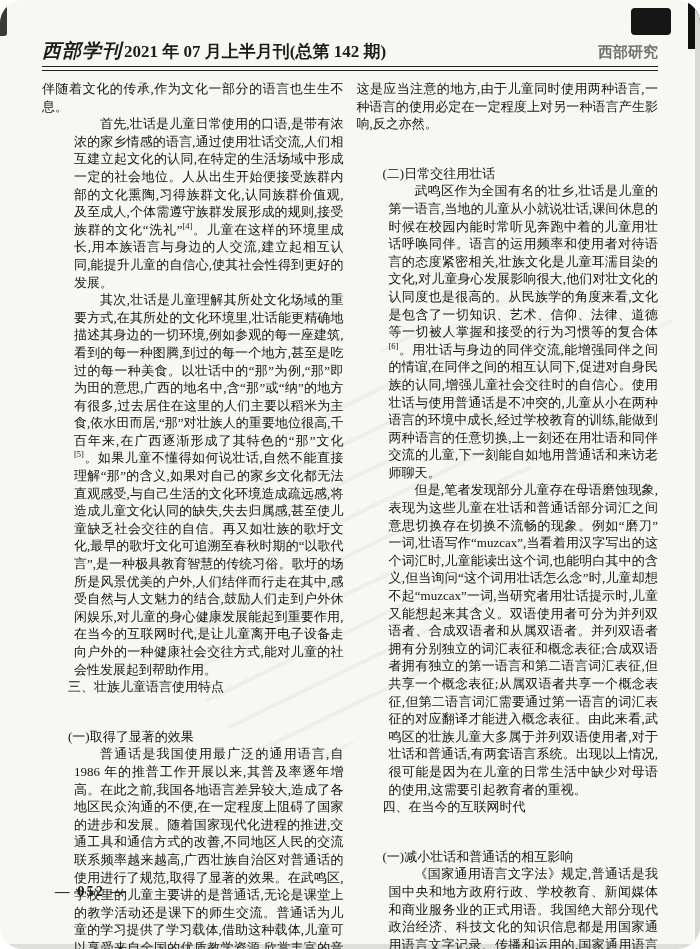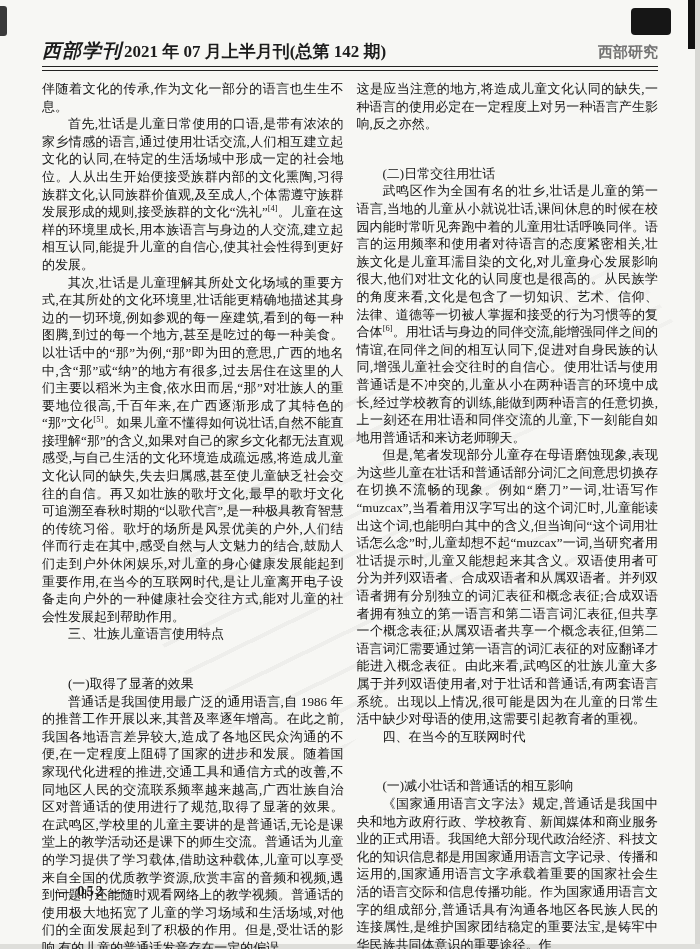--- a/index.html
+++ b/index.html
@@ -1,34 +1,34 @@
 <!DOCTYPE html>
 <html lang="zh"><head>
 <meta charset="utf-8">
 <style>
   html,body{margin:0;padding:0;}
   body{background:#ffffff;font-family:"Liberation Serif","DejaVu Serif",serif;}
-  .page{position:relative;width:700px;height:949px;background:#f7f7f4;overflow:hidden;}
+  .page{position:relative;width:700px;height:949px;background:#f7f7f4;overflow:hidden;border-radius:23px;}
 
   
   .header-row{position:absolute;top:38px;left:42px;width:616px;display:flex;
     justify-content:space-between;align-items:baseline;}
   .journal-title{font-size:17px;font-weight:bold;color:#1c1c1c;white-space:nowrap;}
   .journal-name{font-style:italic;font-size:19px;letter-spacing:1px;margin-right:2px;}
   .section-label{font-size:15px;font-weight:bold;color:#737373;}
   .header-rule{position:absolute;top:66px;left:42px;width:616px;height:3px;
     border-top:1.6px solid #222;border-bottom:1.1px solid #222;}
 
   
   .columns{position:absolute;top:80px;left:42px;width:616px;display:flex;gap:13px;}
   .col{width:301.5px;font-size:13px;line-height:17.6px;color:#141414;
     text-align:justify;text-justify:inter-character;}
   .para{margin:0;}
   .body-first{text-indent:0;}
-  .body-indent{text-indent:2em;}
+  .body-indent{text-indent:2em;margin-left:32px;}
   .heading{font-family:"Liberation Sans","DejaVu Sans",sans-serif;
     font-weight:normal;text-indent:2em;}
   .subheading{text-indent:2em;margin-top:32px;}
   sup{font-size:8.5px;line-height:0;}
 
   
   .page-number{position:absolute;left:55px;top:883px;font-size:14.5px;
     font-weight:bold;color:#1c1c1c;letter-spacing:2px;}
 
   
@@ -74,21 +74,21 @@
   <div class="columns">
     <div class="col">
         <p class="para body-first">伴随着文化的传承,作为文化一部分的语言也生生不息。</p>
         <p class="para body-indent">首先,壮话是儿童日常使用的口语,是带有浓浓的家乡情感的语言,通过使用壮话交流,人们相互建立起文化的认同,在特定的生活场域中形成一定的社会地位。人从出生开始便接受族群内部的文化熏陶,习得族群文化,认同族群价值观,及至成人,个体需遵守族群发展形成的规则,接受族群的文化“洗礼”<sup>[4]</sup>。儿童在这样的环境里成长,用本族语言与身边的人交流,建立起相互认同,能提升儿童的自信心,使其社会性得到更好的发展。</p>
         <p class="para body-indent">其次,壮话是儿童理解其所处文化场域的重要方式,在其所处的文化环境里,壮话能更精确地描述其身边的一切环境,例如参观的每一座建筑,看到的每一种图腾,到过的每一个地方,甚至是吃过的每一种美食。以壮话中的“那”为例,“那”即为田的意思,广西的地名中,含“那”或“纳”的地方有很多,过去居住在这里的人们主要以稻米为主食,依水田而居,“那”对壮族人的重要地位很高,千百年来,在广西逐渐形成了其特色的“那”文化<sup>[5]</sup>。如果儿童不懂得如何说壮话,自然不能直接理解“那”的含义,如果对自己的家乡文化都无法直观感受,与自己生活的文化环境造成疏远感,将造成儿童文化认同的缺失,失去归属感,甚至使儿童缺乏社会交往的自信。再又如壮族的歌圩文化,最早的歌圩文化可追溯至春秋时期的“以歌代言”,是一种极具教育智慧的传统习俗。歌圩的场所是风景优美的户外,人们结伴而行走在其中,感受自然与人文魅力的结合,鼓励人们走到户外休闲娱乐,对儿童的身心健康发展能起到重要作用,在当今的互联网时代,是让儿童离开电子设备走向户外的一种健康社会交往方式,能对儿童的社会性发展起到帮助作用。</p>
         <p class="para heading">三、壮族儿童语言使用特点</p>
         <p class="para subheading">(一)取得了显著的效果</p>
         <p class="para body-indent">普通话是我国使用最广泛的通用语言,自 1986 年的推普工作开展以来,其普及率逐年增高。在此之前,我国各地语言差异较大,造成了各地区民众沟通的不便,在一定程度上阻碍了国家的进步和发展。随着国家现代化进程的推进,交通工具和通信方式的改善,不同地区人民的交流联系频率越来越高,广西壮族自治区对普通话的使用进行了规范,取得了显著的效果。在武鸣区,学校里的儿童主要讲的是普通话,无论是课堂上的教学活动还是课下的师生交流。普通话为儿童的学习提供了学习载体,借助这种载体,儿童可以享受来自全国的优质教学资源,欣赏丰富的音频和视频,遇到问题时还能随时观看网络上的教学视频。普通话的使用极大地拓宽了儿童的学习场域和生活场域,对他们的全面发展起到了积极的作用。但是,受壮话的影响,有的儿童的普通话发音存在一定的偏误,</p>
       </div>
     <div class="col">
-        <p class="para body-first">这是应当注意的地方,将造成儿童文化认同的缺失,一种语言的使用必定在一定程度上对另一种语言产生影响,反之亦然。</p>
+        <p class="para body-first">这是应当注意的地方,由于儿童同时使用两种语言,一种语言的使用必定在一定程度上对另一种语言产生影响,反之亦然。</p>
         <p class="para subheading">(二)日常交往用壮话</p>
         <p class="para body-indent">武鸣区作为全国有名的壮乡,壮话是儿童的第一语言,当地的儿童从小就说壮话,课间休息的时候在校园内能时常听见奔跑中着的儿童用壮话呼唤同伴。语言的运用频率和使用者对待语言的态度紧密相关,壮族文化是儿童耳濡目染的文化,对儿童身心发展影响很大,他们对壮文化的认同度也是很高的。从民族学的角度来看,文化是包含了一切知识、艺术、信仰、法律、道德等一切被人掌握和接受的行为习惯等的复合体<sup>[6]</sup>。用壮话与身边的同伴交流,能增强同伴之间的情谊,在同伴之间的相互认同下,促进对自身民族的认同,增强儿童社会交往时的自信心。使用壮话与使用普通话是不冲突的,儿童从小在两种语言的环境中成长,经过学校教育的训练,能做到两种语言的任意切换,上一刻还在用壮语和同伴交流的儿童,下一刻能自如地用普通话和来访老师聊天。</p>
         <p class="para body-indent">但是,笔者发现部分儿童存在母语磨蚀现象,表现为这些儿童在壮话和普通话部分词汇之间意思切换存在切换不流畅的现象。例如“磨刀”一词,壮语写作“muzcax”,当看着用汉字写出的这个词汇时,儿童能读出这个词,也能明白其中的含义,但当询问“这个词用壮话怎么念”时,儿童却想不起“muzcax”一词,当研究者用壮话提示时,儿童又能想起来其含义。双语使用者可分为并列双语者、合成双语者和从属双语者。并列双语者拥有分别独立的词汇表征和概念表征;合成双语者拥有独立的第一语言和第二语言词汇表征,但共享一个概念表征;从属双语者共享一个概念表征,但第二语言词汇需要通过第一语言的词汇表征的对应翻译才能进入概念表征。由此来看,武鸣区的壮族儿童大多属于并列双语使用者,对于壮话和普通话,有两套语言系统。出现以上情况,很可能是因为在儿童的日常生活中缺少对母语的使用,这需要引起教育者的重视。</p>
         <p class="para heading">四、在当今的互联网时代</p>
         <p class="para subheading">(一)减小壮话和普通话的相互影响</p>
         <p class="para body-indent">《国家通用语言文字法》规定,普通话是我国中央和地方政府行政、学校教育、新闻媒体和商业服务业的正式用语。我国绝大部分现代政治经济、科技文化的知识信息都是用国家通用语言文字记录、传播和运用的,国家通用语言文字承载着重要的国家社会生活的语言交际和信息传播功能。作为国家通用语言文字的组成部分,普通话具有沟通各地区各民族人民的连接属性,是维护国家团结稳定的重要法宝,是铸牢中华民族共同体意识的重要途径。作</p>
       </div>
   </div>
 
   <div class="page-number">— 052 —</div>

